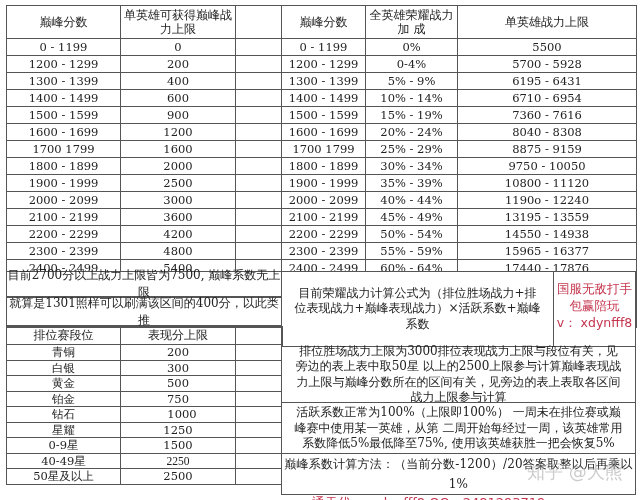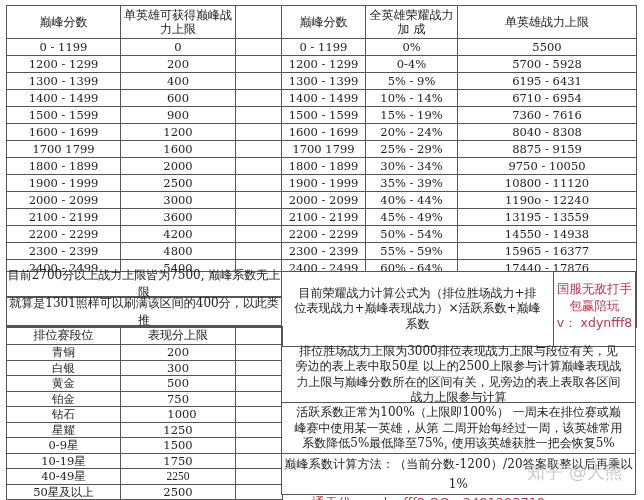--- a/index.html
+++ b/index.html
@@ -272,25 +272,20 @@
         <td style="height: 14.5px; line-height: 14.5px;">星耀</td>
         <td style="height: 14.5px; line-height: 14.5px;">1250</td>
         <td style="height: 14.5px; line-height: 14.5px;"></td>
       </tr>
       <tr>
         <td style="height: 14.5px; line-height: 14.5px;">0-9星</td>
         <td style="height: 14.5px; line-height: 14.5px;">1500</td>
         <td style="height: 14.5px; line-height: 14.5px;"></td>
       </tr>
       <tr>
-        <td style="height: 14.5px; line-height: 14.5px;">10-19星</td>
-        <td style="height: 14.5px; line-height: 14.5px;">1750</td>
-        <td style="height: 14.5px; line-height: 14.5px;"></td>
-      </tr>
-      <tr>
         <td style="height: 14.5px; line-height: 14.5px;">40-49星</td>
         <td style="height: 14.5px; line-height: 14.5px; font-family: Liberation Serif, serif;">2250</td>
         <td style="height: 14.5px; line-height: 14.5px;"></td>
       </tr>
       <tr>
         <td style="height: 14.5px; line-height: 14.5px;">50星及以上</td>
         <td style="height: 14.5px; line-height: 14.5px;">2500</td>
         <td style="height: 14.5px; line-height: 14.5px;"></td>
       </tr>
     </tbody>

